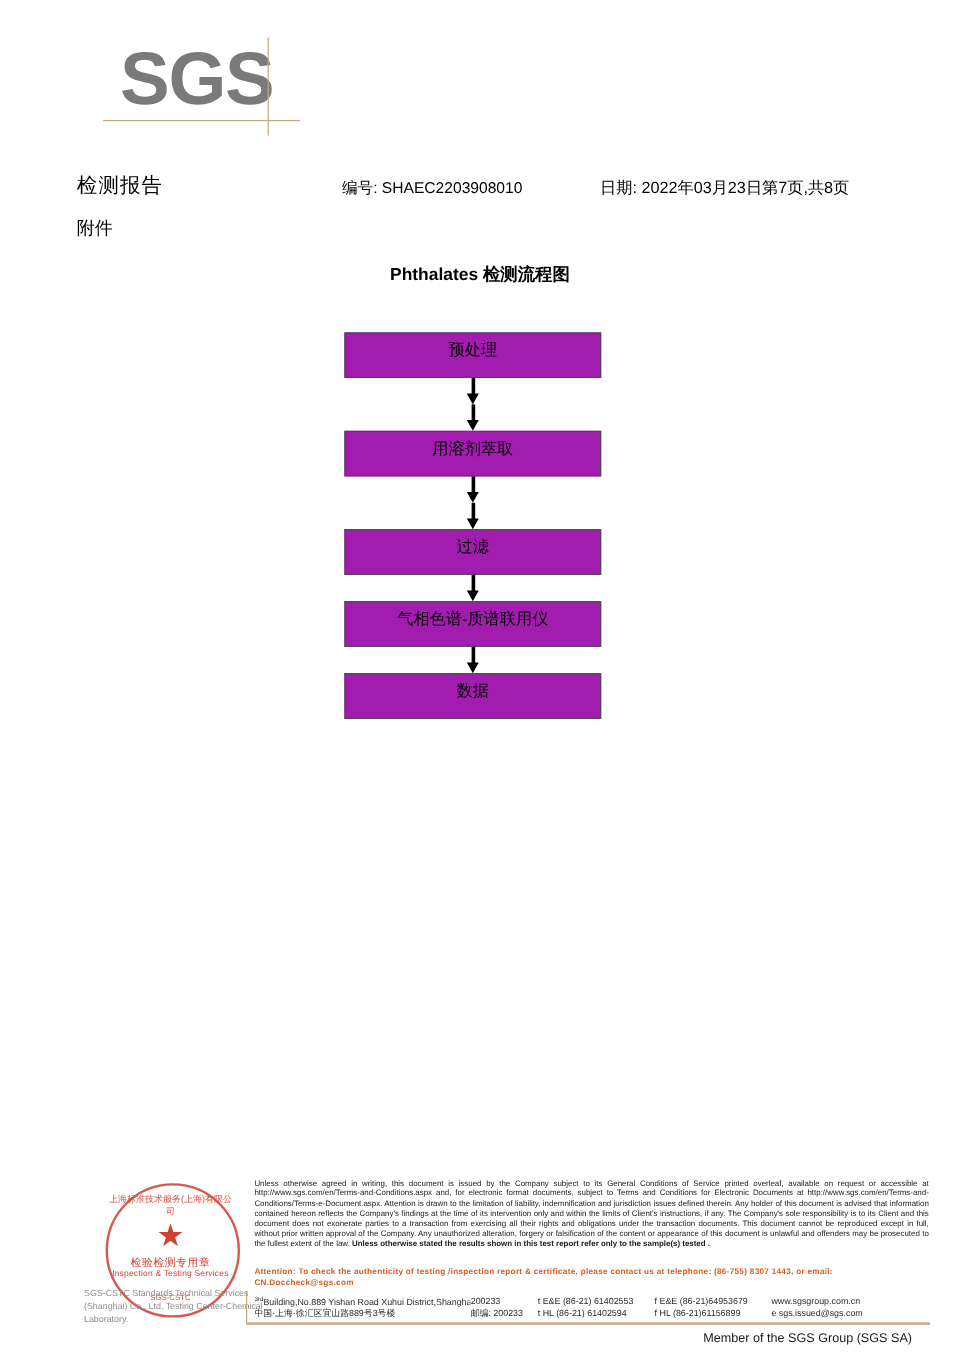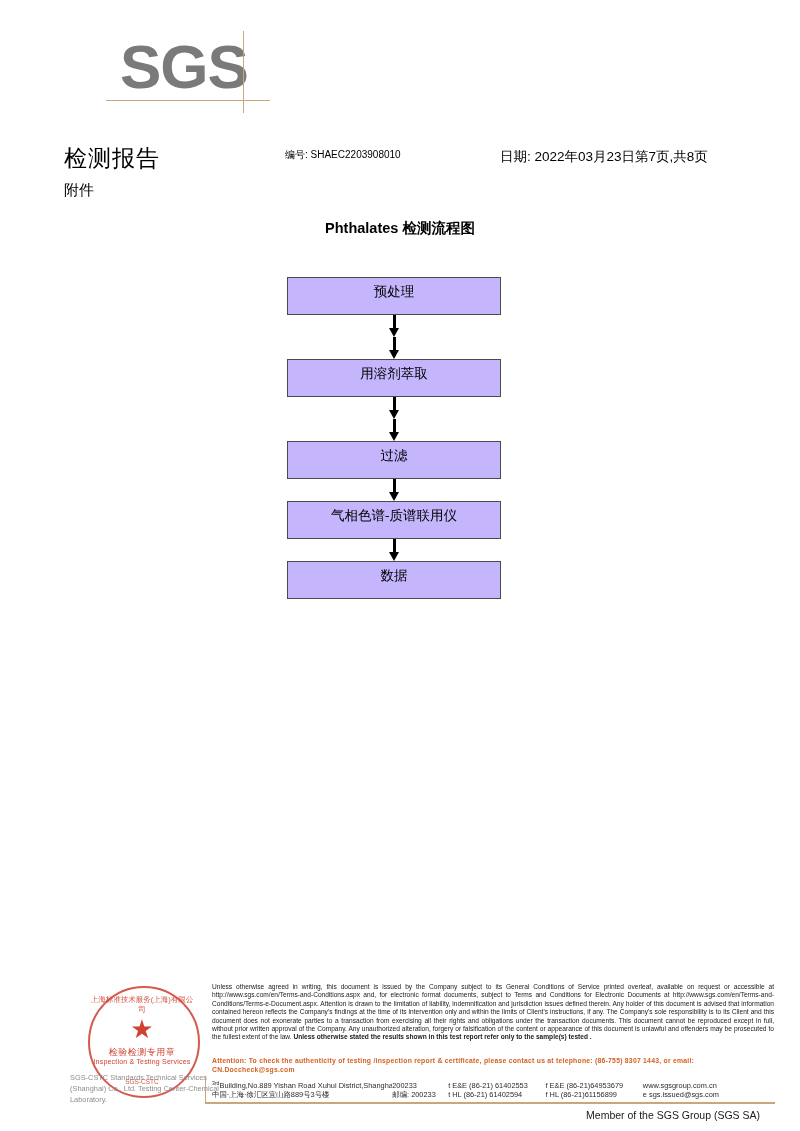--- a/index.html
+++ b/index.html
@@ -16,21 +16,20 @@
     overflow: hidden;
   }
 
   
   #logo-block {
     position: absolute;
     left: 100px;
     top: 34px;
     width: 180px;
     height: 82px;
-    margin-left: 20px;
   }
   #sgs-wordmark {
     position: absolute;
     left: 0;
     top: 2px;
     font-family: "Liberation Sans", "DejaVu Sans", sans-serif;
     font-weight: bold;
     font-size: 62px;
     letter-spacing: -1px;
     color: #7a7a7a;
@@ -51,35 +50,35 @@
     width: 1px;
     height: 82px;
     background: #c8a77f;
   }
 
   
   #report-title {
     position: absolute;
     left: 64px;
     top: 143px;
-    font-size: 23px;
+    font-size: 17px;
     font-weight: normal;
     letter-spacing: 1px;
   }
   #attachment-label {
     position: absolute;
     left: 64px;
     top: 181px;
     font-size: 15px;
   }
   #report-no {
     position: absolute;
     left: 285px;
     top: 148px;
-    font-size: 10px;
+    font-size: 13px;
     white-space: nowrap;
   }
   #report-date {
     position: absolute;
     left: 500px;
     top: 148px;
     font-size: 13.5px;
     white-space: nowrap;
   }
   #page-indicator {
@@ -105,21 +104,21 @@
     left: 287px;
     top: 277px;
     width: 216px;
   }
   .flow-node {
     position: relative;
     width: 214px;
     height: 38px;
     border: 1px solid #4a4a4a;
     box-sizing: border-box;
-    background: #c4b5fd;
+    background: #a21caf;
   }
   .flow-node-label {
     position: absolute;
     left: 0;
     top: 5px;
     width: 100%;
     text-align: center;
     font-size: 13.5px;
     font-family: "Liberation Serif", "DejaVu Serif", serif;
     white-space: nowrap;

